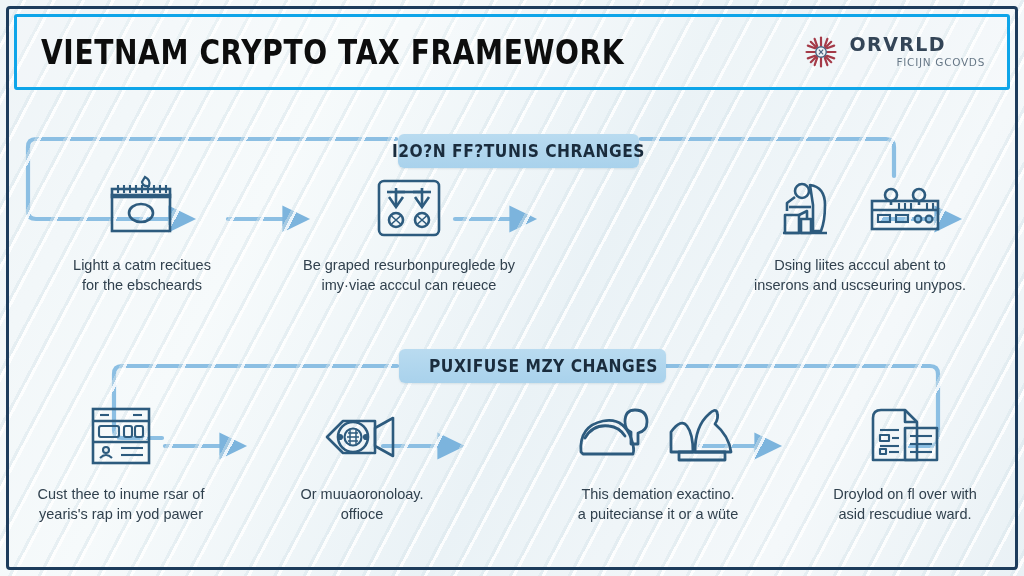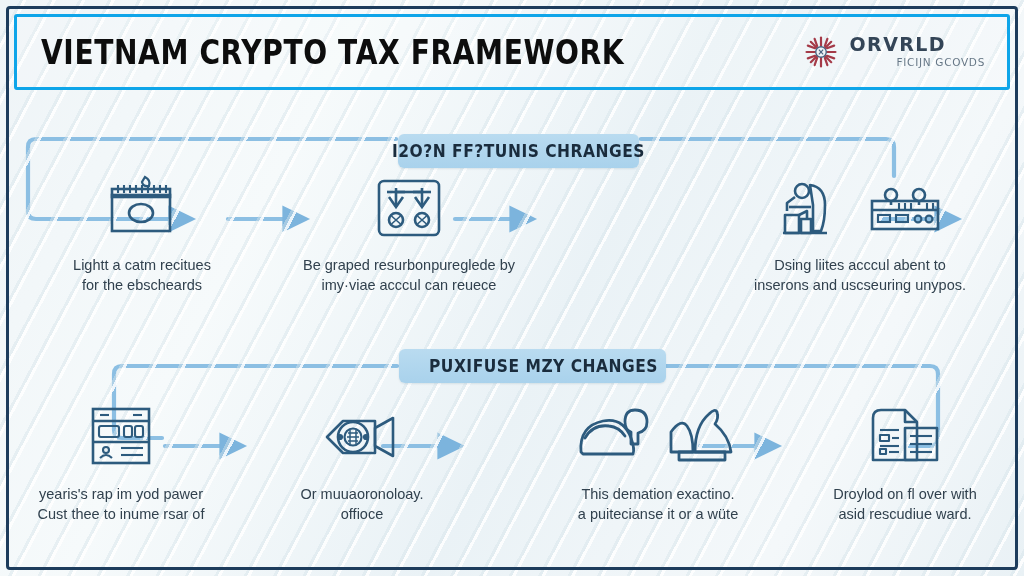--- a/index.html
+++ b/index.html
@@ -388,22 +388,22 @@
               <rect x="48" y="22" width="8" height="11" rx="2"></rect>
               <circle cx="19" cy="46" r="3"></circle>
               <path d="M13 54 Q19 48 25 54"></path>
               <line x1="34" y1="44" x2="56" y2="44"></line>
               <line x1="34" y1="51" x2="56" y2="51"></line>
             </g>
           </g>
         </svg>
       </div>
       <div class="step-caption">
+        <span class="cap-line">Cust thee to inume rsar of</span>
         <span class="cap-line">yearis's rap im yod pawer</span>
-        <span class="cap-line">Cust thee to inume rsar of</span>
       </div>
     </div>
 
     <div class="step" id="r2s2">
       <div class="step-icon">
         <svg width="86" height="66" viewBox="0 0 86 66" xmlns="http://www.w3.org/2000/svg">
           <g fill="none" stroke="#2d5b7e" stroke-width="2.6" stroke-linejoin="round">
             <path d="M8 33 L24 17 L56 17 L56 49 L24 49 Z"></path>
             <path d="M56 24 L74 14 L74 52 L56 42 Z"></path>
             <circle cx="34" cy="33" r="15"></circle>

